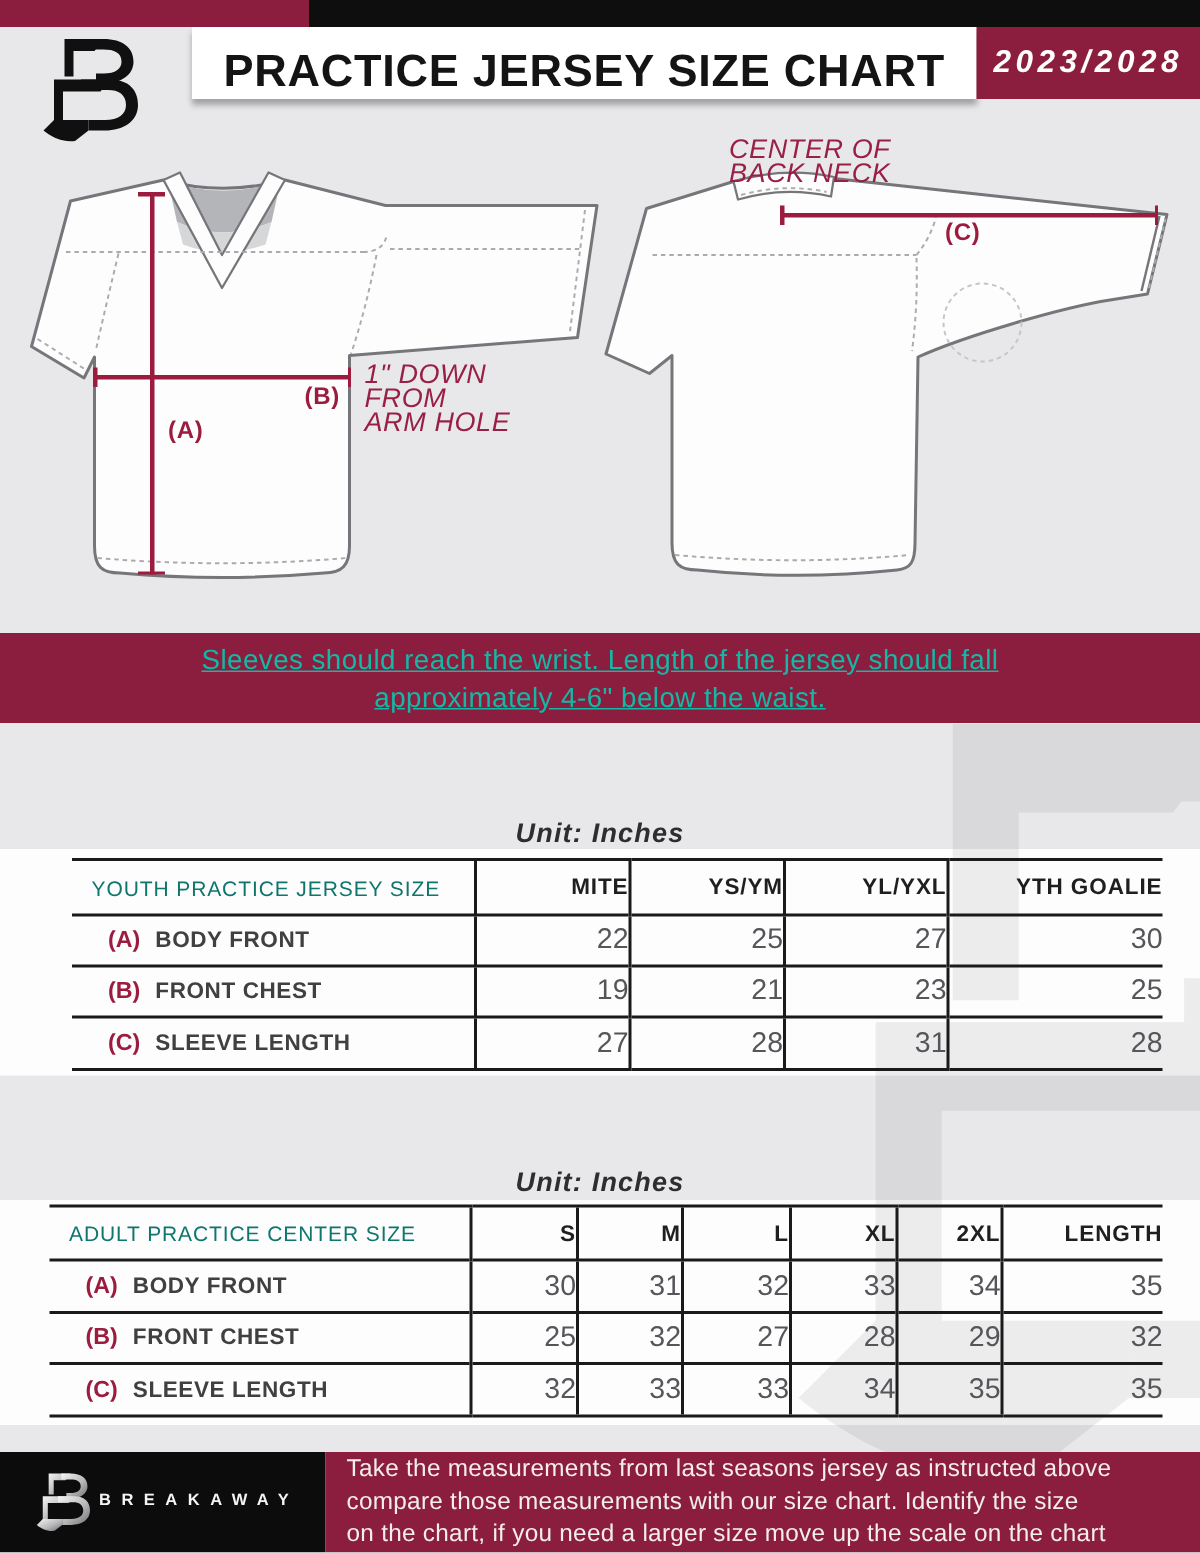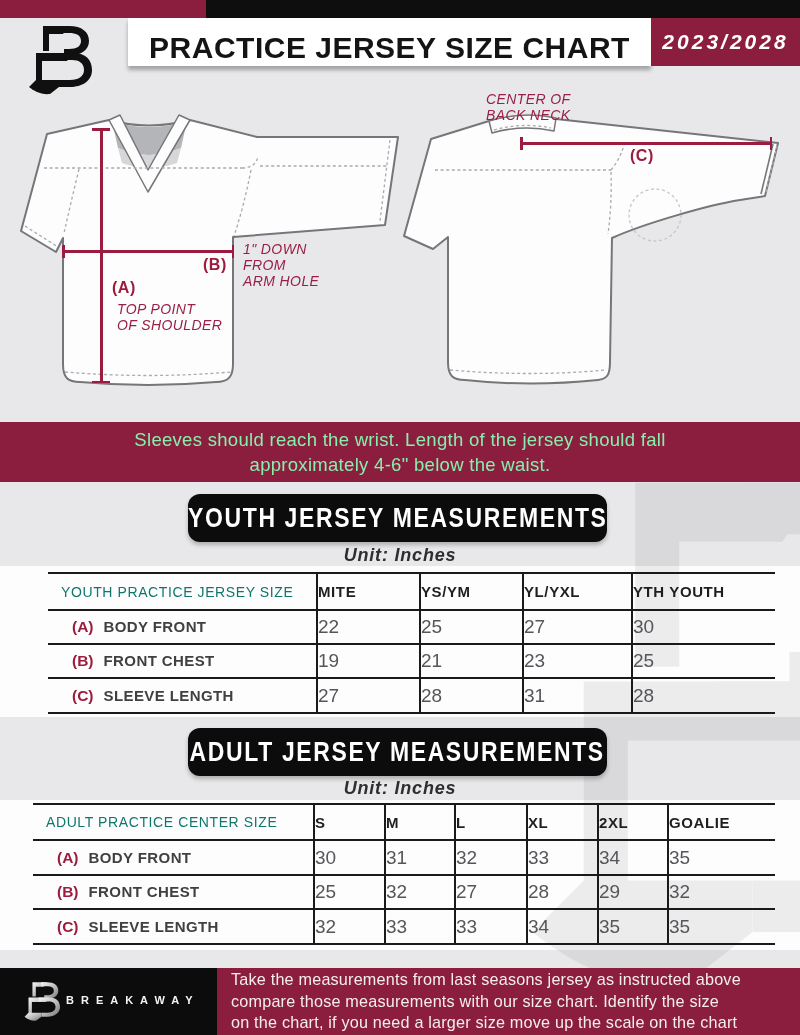--- a/index.html
+++ b/index.html
@@ -31,51 +31,51 @@
   .white1{left:0;top:566px;width:800px;height:151px;background:#fdfdfd;}
   .white2{left:0;top:800px;width:800px;height:150px;background:#fdfdfd;}
 
   
   .watermark{left:525px;top:468px;width:470px;height:545px;opacity:.075;color:#30303a;pointer-events:none;}
 
   
   .jersey-svg{position:absolute;}
   .mline{position:absolute;background:#9b1c3e;}
   .mnote{
-    position:absolute;color:#992045;font-style:italic;font-size:14px;
+    position:absolute;color:#992045;font-style:italic;font-size:18px;
     line-height:16px;white-space:pre-line;letter-spacing:.4px;font-weight:500;
   }
   .mtag{position:absolute;color:#9b1c3e;font-weight:bold;font-size:16px;letter-spacing:.5px;}
 
   
   .fit-banner{
     left:0;top:422px;width:800px;height:60px;background:#8b1e3f;
     display:flex;align-items:center;justify-content:center;text-align:center;
   }
-  .fit-banner span{color:#86efac;font-size:18.5px;line-height:25px;white-space:pre-line;letter-spacing:.3px;}
+  .fit-banner span{color:#14b8a6;font-size:18.5px;line-height:25px;white-space:pre-line;letter-spacing:.3px;text-decoration:underline;}
 
   
   .pill{
     background:#0c0c0c;border-radius:12px;width:419px;left:188px;height:48px;
     display:flex;align-items:center;justify-content:center;box-shadow:0 3px 4px rgba(0,0,0,.25);
   }
   .pill span{
     color:#fff;font-weight:bold;font-size:28px;letter-spacing:2px;white-space:nowrap;
     transform:scaleX(.82);
   }
   .unit{
     left:0;width:800px;text-align:center;color:#2e2e2e;font-size:18px;
     font-style:italic;font-weight:600;letter-spacing:.8px;
   }
 
   
   table.mtable{position:absolute;border-collapse:collapse;table-layout:fixed;}
   .mtable td{padding:0;vertical-align:middle;border-top:2.4px solid #1a1a1a;}
   .mtable tr.last td{border-bottom:2.4px solid #1a1a1a;}
-  .mtable td.dcell{border-left:2.2px solid #1a1a1a;text-align:left;}
+  .mtable td.dcell{border-left:2.2px solid #1a1a1a;text-align:right;}
   .mtable td.hlabel{font-size:14px;color:#0f766e;letter-spacing:.6px;padding-left:13px;}
   .mtable td.hcol{font-size:15px;font-weight:bold;color:#1f1f1f;letter-spacing:.6px;}
   .mtable td.rlabel{padding-left:24px;font-size:15px;color:#3c3c3c;}
   .mtable td.rlabel .tag{color:#9b1c3e;font-weight:bold;font-size:15.5px;}
   .mtable td.rlabel .lbl{margin-left:10px;font-weight:600;letter-spacing:.4px;color:#404040;}
   .mtable td.num{font-size:19px;color:#55565a;}
 
   
   .foot-black{left:0;top:968px;width:217px;height:67px;background:#0c0c0c;}
   .foot-maroon{left:217px;top:968px;width:691px;height:67px;background:#8b1e3f;
@@ -185,55 +185,50 @@
     <div class="mline" style="left:0;top:-5px;width:2.5px;height:13px"></div>
     <div class="mline" style="right:0;top:-5px;width:2.5px;height:13px"></div>
   </div>
 
   <div class="mline" style="left:520px;top:142px;width:252px;height:2.5px">
     <div class="mline" style="left:0;top:-5px;width:2.5px;height:13px"></div>
     <div class="mline" style="right:0;top:-5px;width:2.5px;height:13px"></div>
   </div>
 
   <div class="mtag" style="left:112px;top:279px">(A)</div>
-  <div class="mnote" style="left:117px;top:301px">TOP POINT
-OF SHOULDER</div>
   <div class="mtag" style="left:203px;top:256px">(B)</div>
   <div class="mnote" style="left:243px;top:241px">1" DOWN
 FROM
 ARM HOLE</div>
   <div class="mnote" style="left:486px;top:91px">CENTER OF
 BACK NECK</div>
   <div class="mtag" style="left:630px;top:147px">(C)</div>
 
   <div class="abs fit-banner">
     <span>Sleeves should reach the wrist. Length of the jersey should fall
 approximately 4-6" below the waist.</span>
   </div>
 
-  <div class="abs pill" style="top:494px">
-    <span>YOUTH JERSEY MEASUREMENTS</span>
-  </div>
   <div class="abs unit" style="top:545px">Unit: Inches</div>
 
   <table class="mtable" style="left:48px;top:572px;width:727px">
     <colgroup>
         <col style="width:269px">
         <col style="width:103px">
         <col style="width:103px">
         <col style="width:109px">
         <col style="width:143px">
       </colgroup>
     <tbody>
         <tr style="height:37px">
       <td class="hlabel">YOUTH PRACTICE JERSEY SIZE</td>
       <td class="dcell hcol">MITE</td>
       <td class="dcell hcol">YS/YM</td>
       <td class="dcell hcol">YL/YXL</td>
-      <td class="dcell hcol">YTH YOUTH</td>
+      <td class="dcell hcol">YTH GOALIE</td>
     </tr>
     <tr style="height:34px">
       <td class="rlabel"><span class="tag">(A)</span><span class="lbl">BODY FRONT</span></td>
       <td class="dcell num">22</td>
       <td class="dcell num">25</td>
       <td class="dcell num">27</td>
       <td class="dcell num">30</td>
     </tr>
     <tr style="height:34px">
       <td class="rlabel"><span class="tag">(B)</span><span class="lbl">FRONT CHEST</span></td>
@@ -245,44 +240,41 @@
     <tr style="height:35px" class="last">
       <td class="rlabel"><span class="tag">(C)</span><span class="lbl">SLEEVE LENGTH</span></td>
       <td class="dcell num">27</td>
       <td class="dcell num">28</td>
       <td class="dcell num">31</td>
       <td class="dcell num">28</td>
     </tr>
   </tbody>
     </table>
 
-  <div class="abs pill" style="top:728px">
-    <span>ADULT JERSEY MEASUREMENTS</span>
-  </div>
   <div class="abs unit" style="top:778px">Unit: Inches</div>
 
   <table class="mtable" style="left:33px;top:803px;width:742px">
     <colgroup>
         <col style="width:281px">
         <col style="width:71px">
         <col style="width:70px">
         <col style="width:72px">
         <col style="width:71px">
         <col style="width:70px">
         <col style="width:107px">
       </colgroup>
     <tbody>
         <tr style="height:36px">
       <td class="hlabel">ADULT PRACTICE CENTER SIZE</td>
       <td class="dcell hcol">S</td>
       <td class="dcell hcol">M</td>
       <td class="dcell hcol">L</td>
       <td class="dcell hcol">XL</td>
       <td class="dcell hcol">2XL</td>
-      <td class="dcell hcol">GOALIE</td>
+      <td class="dcell hcol">LENGTH</td>
     </tr>
     <tr style="height:35px">
       <td class="rlabel"><span class="tag">(A)</span><span class="lbl">BODY FRONT</span></td>
       <td class="dcell num">30</td>
       <td class="dcell num">31</td>
       <td class="dcell num">32</td>
       <td class="dcell num">33</td>
       <td class="dcell num">34</td>
       <td class="dcell num">35</td>
     </tr>

